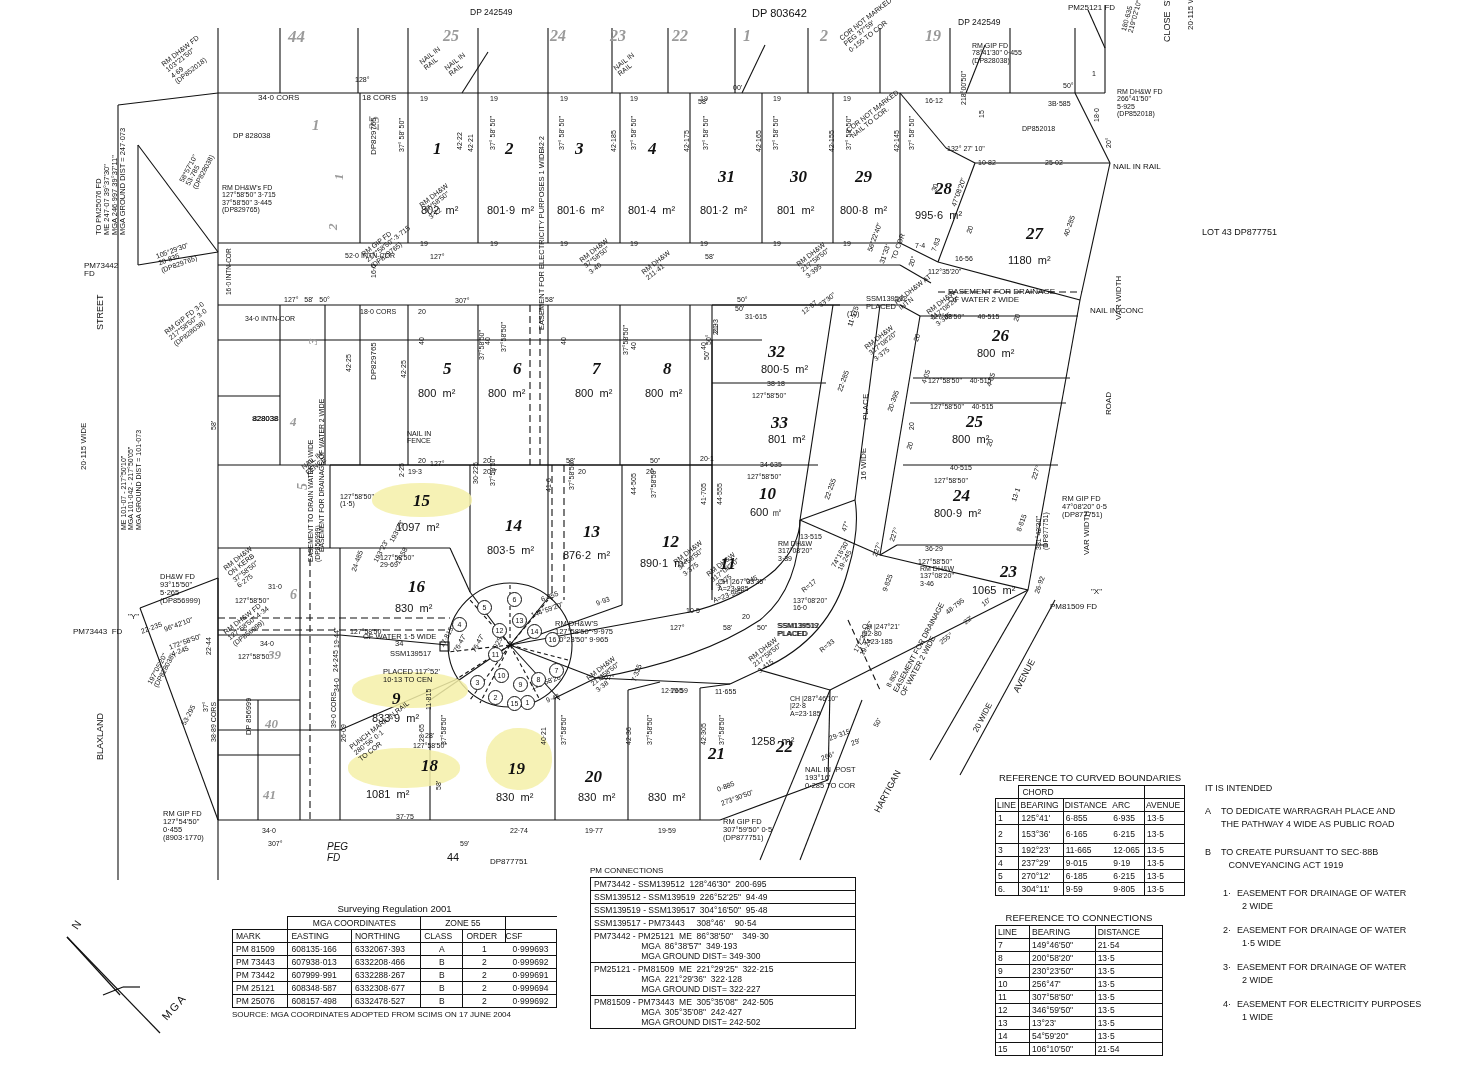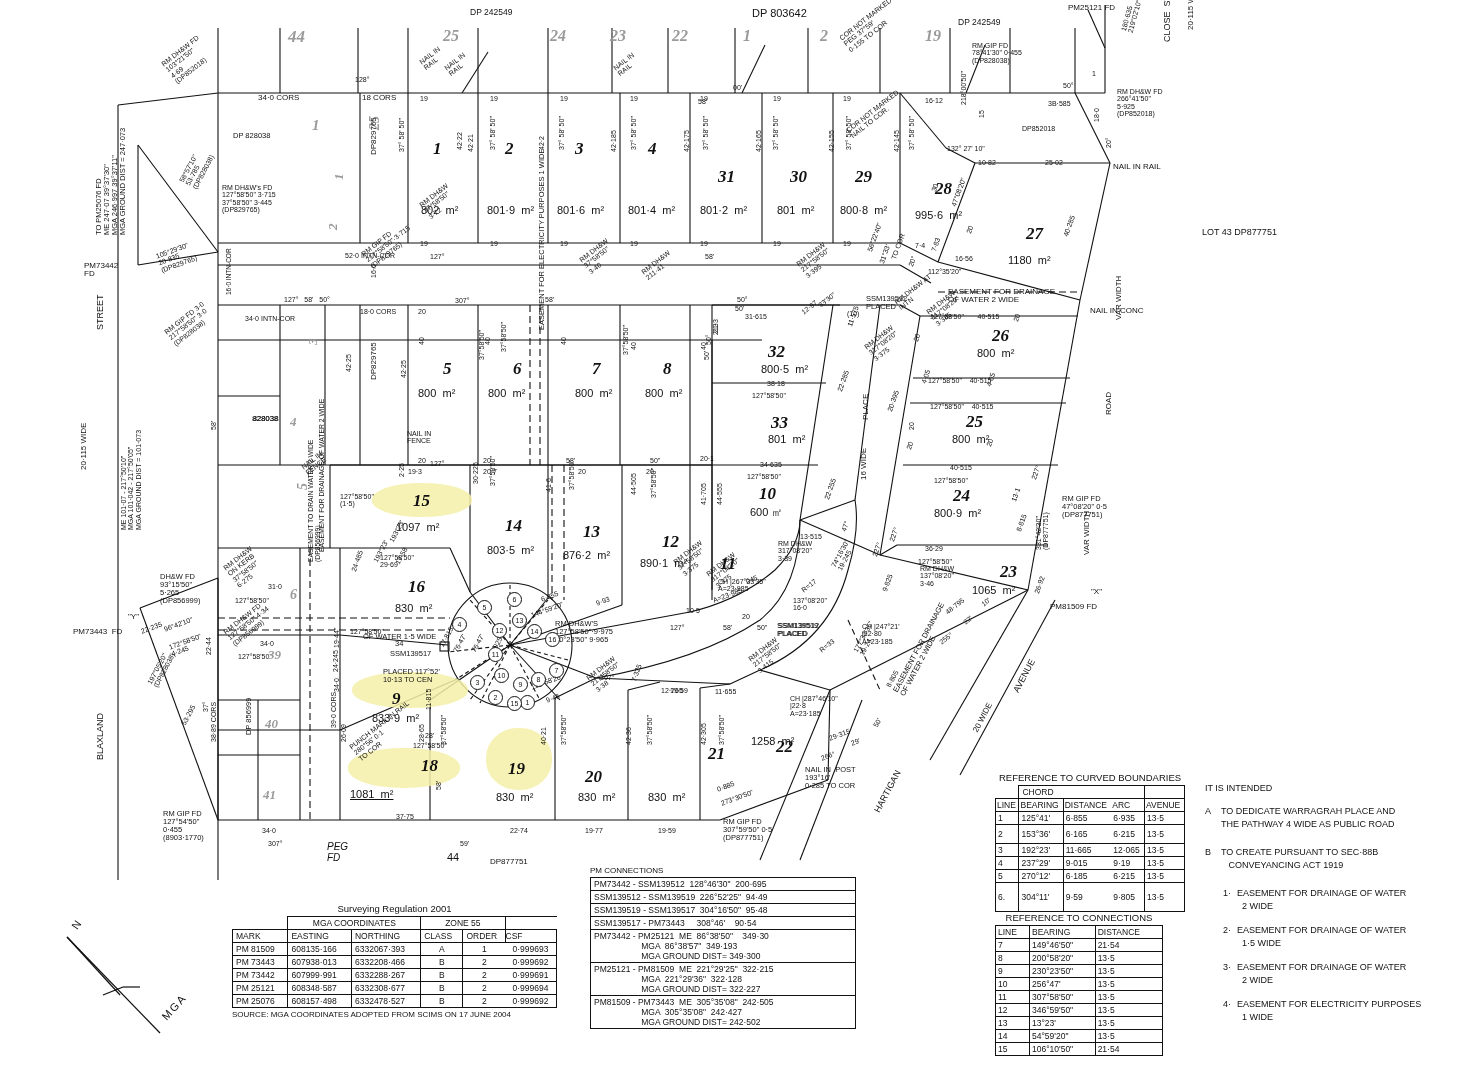--- a/index.html
+++ b/index.html
@@ -253,21 +253,21 @@
       <div class="t area" style="left: 487px; top: 545px;">803·5  m²</div>
       <div class="t lotnum" style="left: 583px; top: 523px; font-size: 17px;">13</div>
       <div class="t area" style="left: 563px; top: 550px;">876·2  m²</div>
       <div class="t lotnum" style="left: 662px; top: 533px; font-size: 17px;">12</div>
       <div class="t area" style="left: 640px; top: 558px;">890·1  m²</div>
       <div class="t lotnum" style="left: 408px; top: 578px; font-size: 17px;">16</div>
       <div class="t area" style="left: 395px; top: 603px;">830  m²</div>
       <div class="t lotnum" style="left: 392px; top: 690px; font-size: 17px;">9</div>
       <div class="t area" style="left: 372px; top: 713px;">833·9  m²</div>
       <div class="t lotnum" style="left: 421px; top: 757px; font-size: 17px;">18</div>
-      <div class="t area" style="left: 350px; top: 789px; text-decoration: underline;">1081  m²</div>
+      <div class="t area" style="left: 366px; top: 789px;">1081  m²</div>
       <div class="t lotnum" style="left: 508px; top: 760px; font-size: 17px;">19</div>
       <div class="t area" style="left: 496px; top: 792px;">830  m²</div>
       <div class="t lotnum" style="left: 585px; top: 768px; font-size: 17px;">20</div>
       <div class="t area" style="left: 578px; top: 792px;">830  m²</div>
       <div class="t lotnum" style="left: 708px; top: 745px; font-size: 17px;">21</div>
       <div class="t area" style="left: 648px; top: 792px;">830  m²</div>
       <div class="t lotnum" style="left: 776px; top: 738px; font-size: 17px;">22</div>
       <div class="t area" style="left: 739px; top: 736px; margin-left: 12px;">1258  m²</div>
     </div>
 
@@ -872,21 +872,21 @@
           </tr>
           <tr>
             <td style="padding: 1px 2px;">5</td>
             <td style="padding: 1px 2px;">270°12'</td>
             <td style="padding: 1px 2px; border-right: none;">6·185</td>
             <td style="padding: 1px 2px; border-left: none;">6·215</td>
             <td style="padding: 1px 2px;">13·5</td>
           </tr>
           <tr>
             <td style="padding: 1px 2px;">6.</td>
-            <td style="padding: 9px 2px; margin-left: 11px;">304°11'</td>
+            <td style="padding: 1px 2px; margin-left: 11px;">304°11'</td>
             <td style="padding: 1px 2px; border-right: none;">9·59</td>
             <td style="padding: 1px 2px; border-left: none;">9·805</td>
             <td style="padding: 1px 2px;">13·5</td>
           </tr>
         </tbody>
   </table>
 </div>
 
 <div style="position:absolute;left:995px;top:912px;">
   <div class="tbl-title" style="margin-bottom:2px;">REFERENCE TO CONNECTIONS</div>

